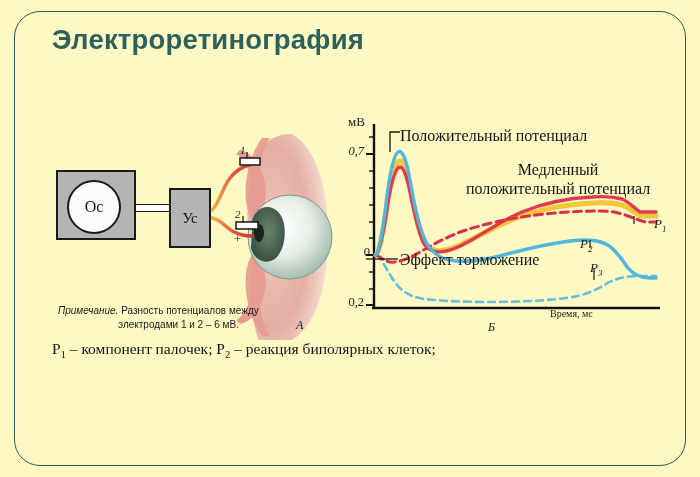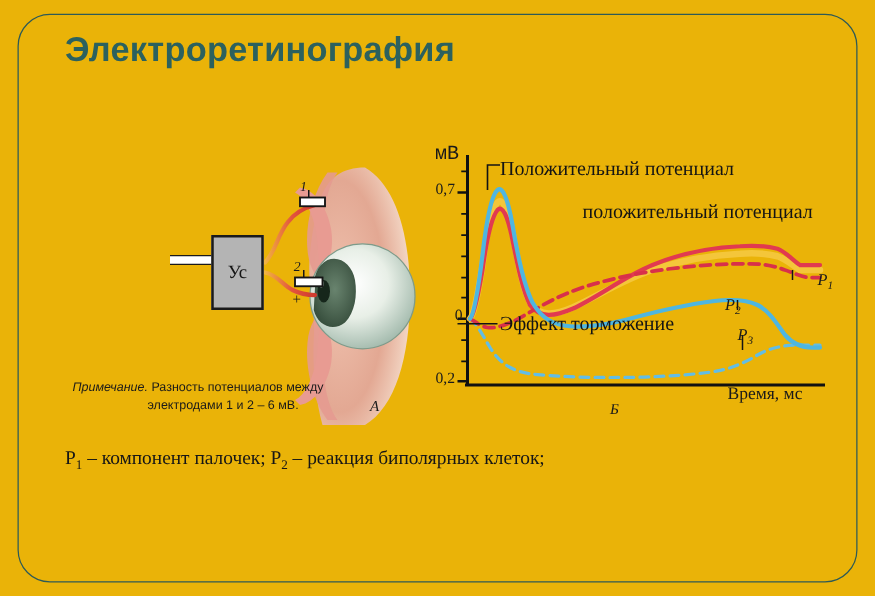--- a/index.html
+++ b/index.html
@@ -13,21 +13,21 @@
     font-family: "Liberation Serif", serif;
     overflow: hidden;
     position: relative;
   }
 
   #slide {
     position: absolute;
     left: 0; top: 0;
     width: 700px;
     height: 477px;
-    background: #eab308;
+    background: #fef9c3;
     box-sizing: border-box;
   }
 
   .slide-frame {
     position: absolute;
     left: 14px;
     top: 11px;
     width: 672px;
     height: 455px;
     border: 1.6px solid #2e5a57;
@@ -178,42 +178,42 @@
     font-family: "Liberation Serif", serif;
     font-style: italic;
     font-size: 12px;
     color: #1a1a1a;
   }
 
   .ax-unit {
     position: absolute;
     left: 10px;
     top: 2px;
-    font-family: Liberation Mono, monospace;
-    font-size: 16px;
+    font-family: Liberation Serif, serif;
+    font-size: 13px;
     color: #1a1a1a;
   }
   .ytick-lab {
     position: absolute;
     font-family: "Liberation Serif", serif;
     font-size: 12.5px;
     color: #1a1a1a;
     text-align: right;
     width: 26px;
   }
-  #ylab-07 { left: 0px;  top: 32px; }
+  #ylab-07 { left: 0px;  top: 32px; font-style: italic; }
   #ylab-0  { left: 6px;  top: 133px; }
   #ylab-03 { left: 0px;  top: 183px; }
 
   .xaxis-lab {
     position: absolute;
-    left: 244px;
+    left: 212px;
     top: 196px;
     font-family: "Liberation Serif", serif;
-    font-size: 14px;
+    font-size: 10px;
     color: #1a1a1a;
   }
 
   .ann {
     position: absolute;
     font-family: "Liberation Serif", serif;
     font-size: 16px;
     color: #141414;
     white-space: nowrap;
     line-height: 1.2;
@@ -235,21 +235,21 @@
   }
   #plab-1 { left: 284px; top: 104px; margin-left: 32px; }
   #plab-2 { left: 242px; top: 124px; }
   #plab-3 { left: 252px; top: 148px; }
 
   svg { display: block; }
 
   #caption {
     position: absolute;
     left: 52px;
-    top: 352px;
+    top: 334px;
     width: 600px;
     font-family: "Liberation Serif", serif;
     font-size: 15.5px;
     color: #161616;
     line-height: 1.95;
   }
   #caption sub { font-size: 10.5px; }
 </style>
 </head>
 <body>
@@ -307,20 +307,25 @@
       <path d="M168 86 C178 88 182 96 190 100 C196 103 202 104 208 104" fill="none" stroke="url(#gWire)" stroke-width="3.4" stroke-linecap="round"></path>
 
       <rect x="196" y="26" width="20" height="7" fill="#ffffff" stroke="#161616" stroke-width="1.5"></rect>
 
       <rect x="192" y="90" width="22" height="7" fill="#ffffff" stroke="#161616" stroke-width="1.5"></rect>
 
       <line x1="203" y1="26" x2="203" y2="20" stroke="#161616" stroke-width="1.2"></line>
       <line x1="199" y1="90" x2="199" y2="84" stroke="#161616" stroke-width="1.2"></line>
     </svg>
 
+    <div class="osc-box">
+      <div class="osc-circle">
+        <span class="osc-label">Ос</span>
+      </div>
+    </div>
 
     <div class="cable-osc-amp"></div>
 
     <div class="amp-box">
       <span class="amp-label">Ус</span>
     </div>
 
     <div class="elec-num" id="elec1-num">1</div>
     <div class="elec-num" id="elec2-num">2</div>
     <div id="elec2-plus">+</div>
@@ -388,20 +393,21 @@
 
     <div class="ax-unit">мВ</div>
     <div class="ytick-lab" id="ylab-07">0,7</div>
     <div class="ytick-lab" id="ylab-0">0</div>
     <div class="ytick-lab" id="ylab-03">0,2</div>
 
     <div class="xaxis-lab">Время, мс</div>
 
     <div class="ann" id="ann-pos">Положительный потенциал</div>
     <div class="ann" id="ann-slow">
+      <div style="text-align:center">Медленный</div>
       <div>положительный потенциал</div>
     </div>
     <div class="ann" id="ann-onset">Эффект торможение</div>
 
     <div class="plab" id="plab-1"><span>P</span><sub>1</sub></div>
     <div class="plab" id="plab-2"><span>P</span><sub>2</sub></div>
     <div class="plab" id="plab-3"><span>P</span><sub>3</sub></div>
 
     <div id="panelB-letter">Б</div>
   </div>

